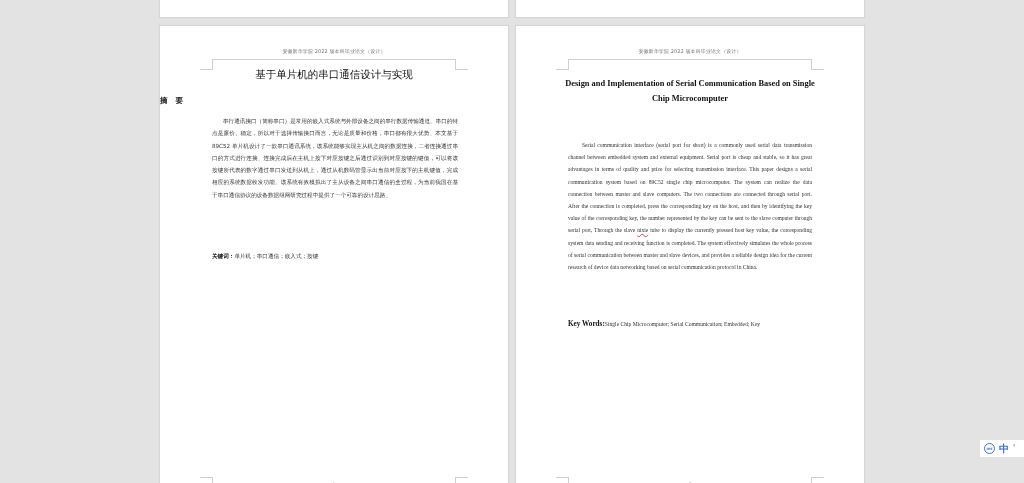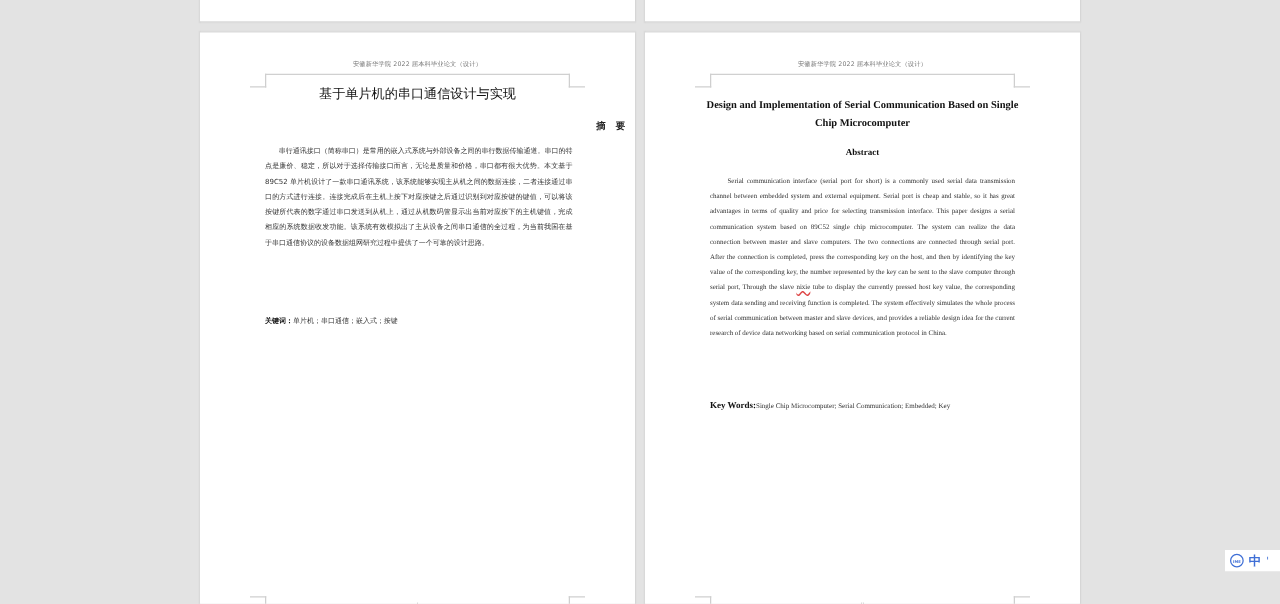--- a/index.html
+++ b/index.html
@@ -30,21 +30,21 @@
   .corner.tl { top: 33px; left: 40px; border-width: 0 1px 1px 0; }
   .corner.tr { top: 33px; right: 40px; border-width: 0 0 1px 1px; }
   .corner.bl { top: 451px; left: 40px; border-width: 1px 1px 0 0; }
   .corner.br { top: 451px; right: 40px; border-width: 1px 0 0 1px; }
 
   .zh-title {
     position: absolute; top: 42px; left: 0; width: 100%; text-align: center;
     font-family: "DejaVu Sans", sans-serif; font-weight: normal; font-size: 10.5px; color: #111;
   }
   .zh-abs-head {
-    position: absolute; top: 70px; left: 0; width: 100%; text-align: right;
+    position: absolute; top: 70px; left: 0; width: 100%; text-align: left;
     font-family: Liberation Mono, monospace; font-weight: bold; font-size: 7.5px; color: #222;
     letter-spacing: 8px;
   }
   .zh-body {
     position: absolute; top: 89px; left: 52px; width: 246px;
     font-family: "DejaVu Sans", sans-serif; font-size: 5.6px; line-height: 12.3px; color: #333;
     text-align: justify; text-indent: 11px;
   }
   .zh-kw {
     position: absolute; top: 227px; left: 52px; width: 246px;
@@ -115,21 +115,20 @@
 </div>
 
 <div class="page page-2">
   <div class="running-header">安徽新华学院 2022 届本科毕业论文（设计）</div>
   <div class="header-rule"></div>
   <div class="corner tl"></div>
   <div class="corner tr"></div>
   <div class="corner bl"></div>
   <div class="corner br"></div>
   <div class="en-title">Design and Implementation of Serial Communication Based on Single Chip Microcomputer</div>
-  <div class="en-abs-head">Abstract</div>
   <div class="en-body"><span>Serial communication interface (serial port for short) is a commonly used serial data transmission channel between embedded system and external equipment. Serial port is cheap and stable, so it has great advantages in terms of quality and price for selecting transmission interface. This paper designs a serial communication system based on 89C52 single chip microcomputer. The system can realize the data connection between master and slave computers. The two connections are connected through serial port. After the connection is completed, press the corresponding key on the host, and then by identifying the key value of the corresponding key, the number represented by the key can be sent to the slave computer through serial port, Through the slave </span><span class="underline-wavy">nixie</span><span> tube to display the currently pressed host key value, the corresponding system data sending and receiving function is completed. The system effectively simulates the whole process of serial communication between master and slave devices, and provides a reliable design idea for the current research of device data networking based on serial communication protocol in China.</span></div>
   <div class="en-kw">
     <b>Key Words:</b><span>Single Chip Microcomputer; Serial Communication; Embedded; Key</span>
   </div>
   <div class="page-num">II</div>
 </div>
 
 <div class="ime-bar">
   <div class="ime-logo">IME</div>
   <span class="ime-mode">中</span>

